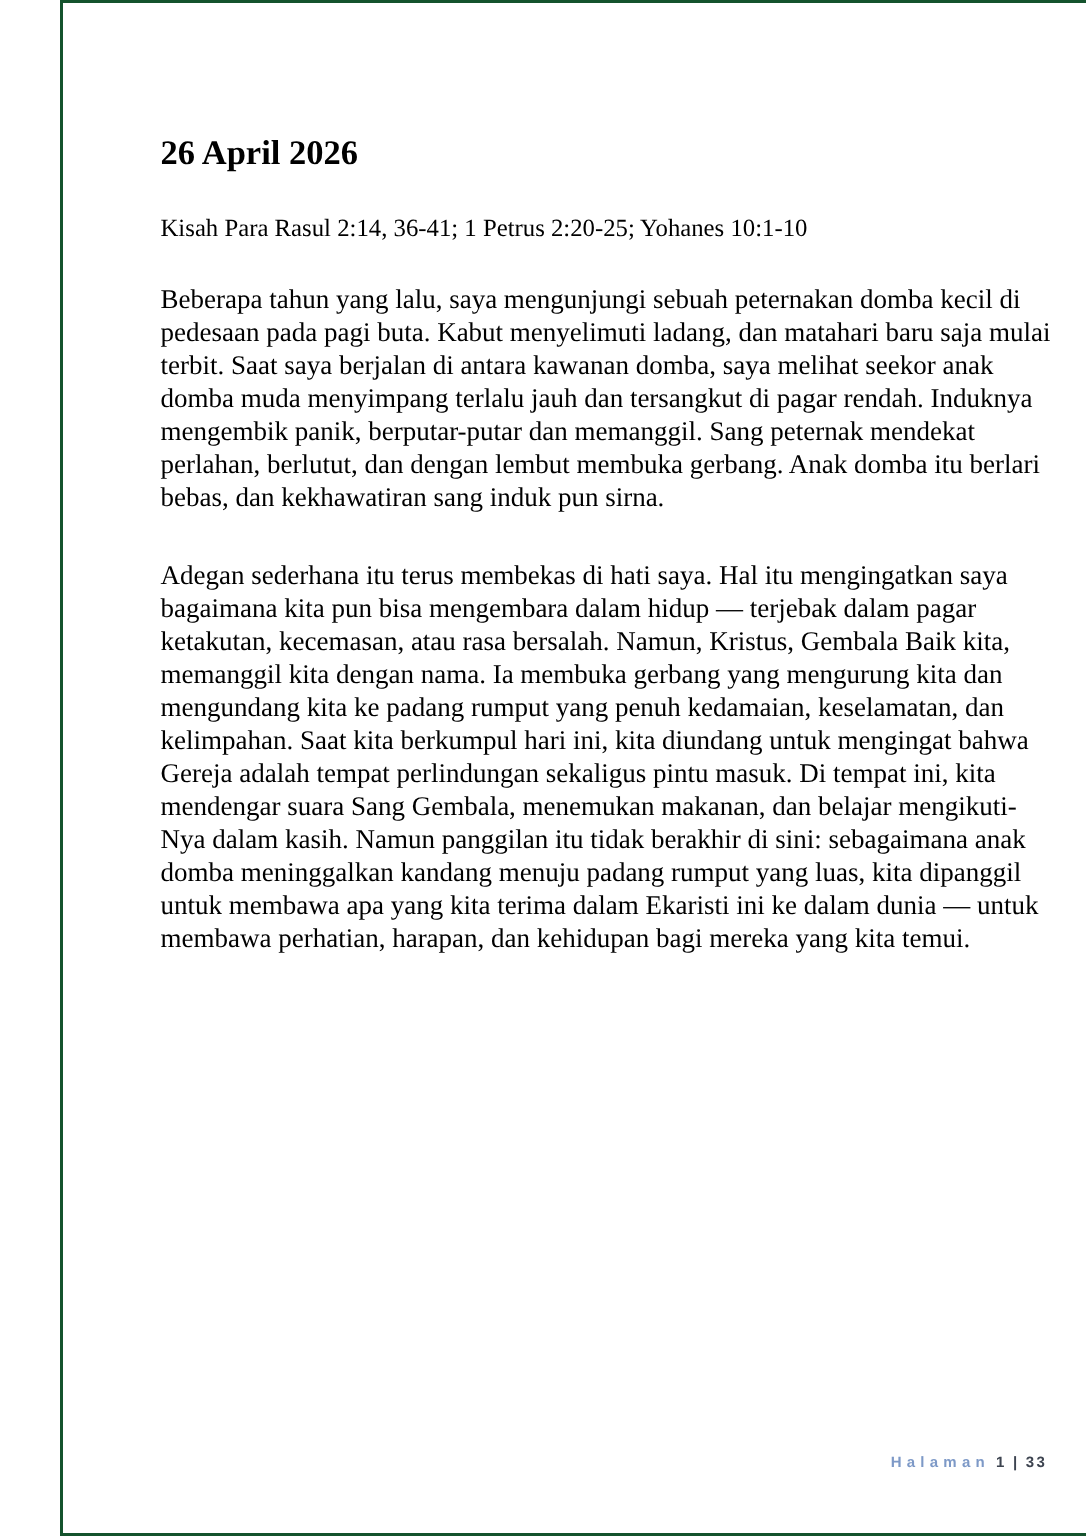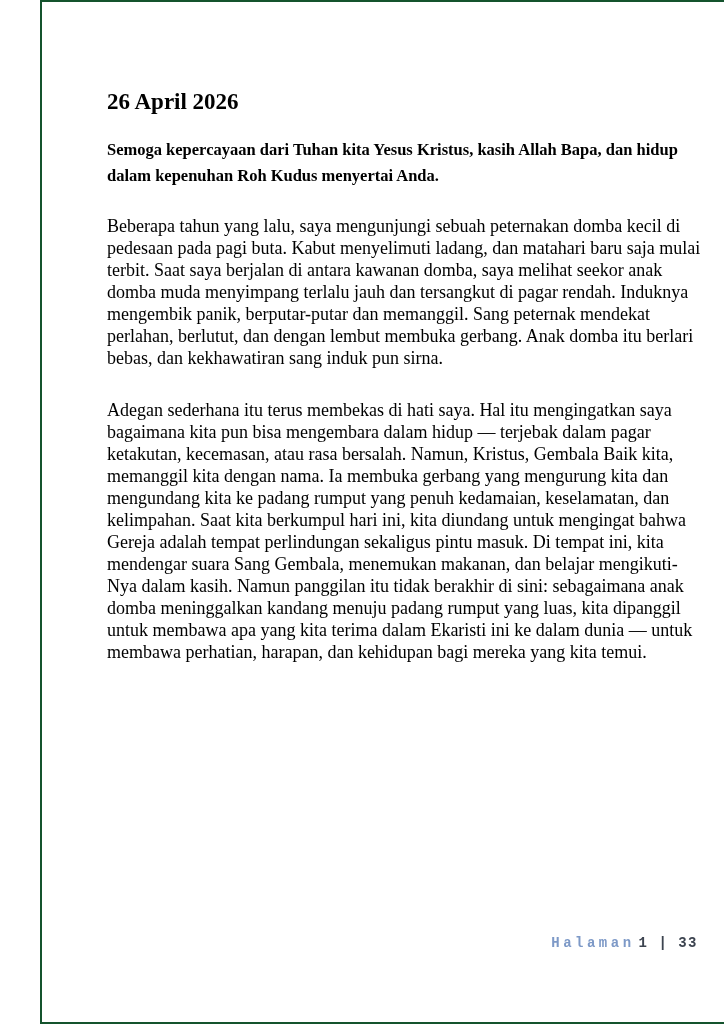--- a/index.html
+++ b/index.html
@@ -60,23 +60,23 @@
     margin: 26px 0 0 0;
     font-size: 18px;
     line-height: 22px;
   }
   .body-para + .body-para {
     margin-top: 30px;
   }
   .footer {
     position: absolute;
     right: 64px;
-    top: 933px;
-    font-family: Liberation Mono, monospace;
-    font-size: 14px;
+    top: 966px;
+    font-family: Liberation Sans, sans-serif;
+    font-size: 10px;
     line-height: 16px;
     white-space: nowrap;
   }
   .footer .footer-label {
     letter-spacing: 3.5px;
     font-weight: 600;
   }
   .footer .footer-num {
     font-weight: 600;
     letter-spacing: 1.5px;
@@ -85,22 +85,22 @@
 </style>
 </head>
 <body>
 
 <div class="page">
   <div class="content">
 
     <h1 class="date-heading">26 April 2026</h1>
 
 
+    <p class="readings">Kisah Para Rasul 2:14, 36-41; 1 Petrus 2:20-25; Yohanes 10:1-10</p>
 
-    <p class="blessing">Semoga kepercayaan dari Tuhan kita Yesus Kristus, kasih Allah Bapa, dan hidup dalam kepenuhan Roh Kudus menyertai Anda.</p>
 
 
     <p class="body-para">Beberapa tahun yang lalu, saya mengunjungi sebuah peternakan domba kecil di pedesaan pada pagi buta. Kabut menyelimuti ladang, dan matahari baru saja mulai terbit. Saat saya berjalan di antara kawanan domba, saya melihat seekor anak domba muda menyimpang terlalu jauh dan tersangkut di pagar rendah. Induknya mengembik panik, berputar-putar dan memanggil. Sang peternak mendekat perlahan, berlutut, dan dengan lembut membuka gerbang. Anak domba itu berlari bebas, dan kekhawatiran sang induk pun sirna.</p>
 
     <p class="body-para">Adegan sederhana itu terus membekas di hati saya. Hal itu mengingatkan saya bagaimana kita pun bisa mengembara dalam hidup — terjebak dalam pagar ketakutan, kecemasan, atau rasa bersalah. Namun, Kristus, Gembala Baik kita, memanggil kita dengan nama. Ia membuka gerbang yang mengurung kita dan mengundang kita ke padang rumput yang penuh kedamaian, keselamatan, dan kelimpahan. Saat kita berkumpul hari ini, kita diundang untuk mengingat bahwa Gereja adalah tempat perlindungan sekaligus pintu masuk. Di tempat ini, kita mendengar suara Sang Gembala, menemukan makanan, dan belajar mengikuti-Nya dalam kasih. Namun panggilan itu tidak berakhir di sini: sebagaimana anak domba meninggalkan kandang menuju padang rumput yang luas, kita dipanggil untuk membawa apa yang kita terima dalam Ekaristi ini ke dalam dunia — untuk membawa perhatian, harapan, dan kehidupan bagi mereka yang kita temui.</p>
 
   </div>
 
   <div class="footer">
     <span class="footer-label" style="color: rgb(125, 153, 199);">Halaman</span><span class="footer-num" style="color: rgb(61, 68, 80);">1 | 33</span>

